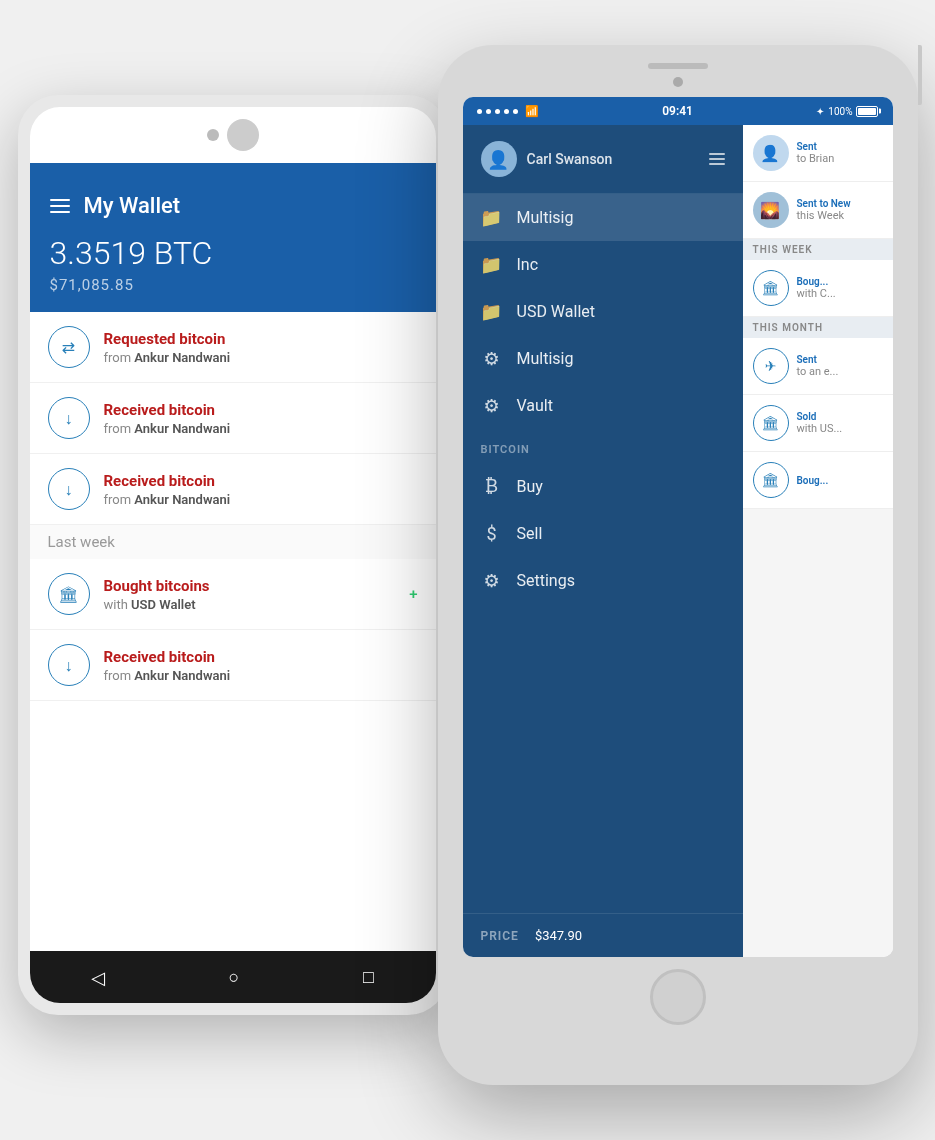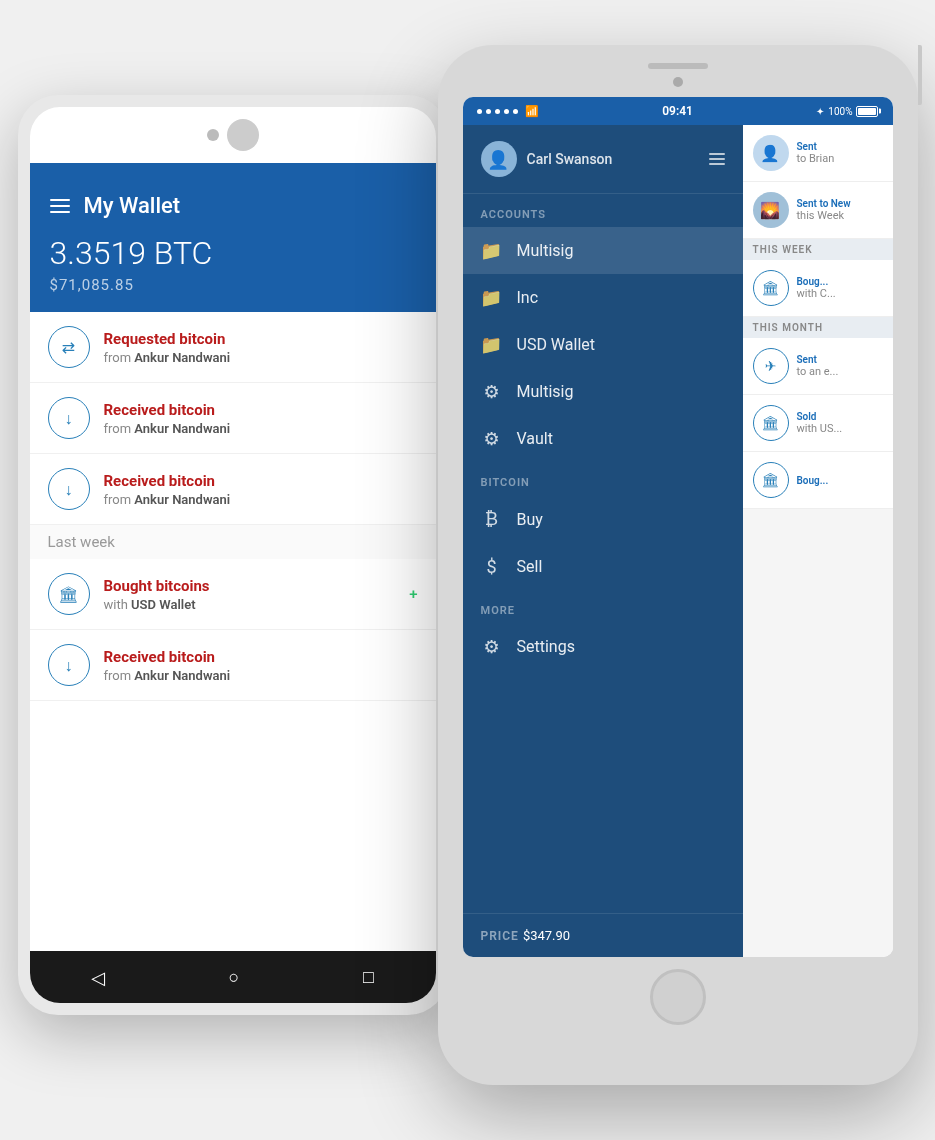--- a/index.html
+++ b/index.html
@@ -382,21 +382,21 @@
     .menu-item-label {
       font-size: 16px;
       color: rgba(255,255,255,0.9);
     }
 
     .menu-price-bar {
       margin-top: auto;
       padding: 14px 18px;
       border-top: 1px solid rgba(255,255,255,0.1);
       display: flex;
-      gap: 4px;
+      gap: 16px;
       align-items: center;
     }
 
     .price-label {
       color: rgba(255,255,255,0.5);
       font-size: 12px;
       font-weight: 600;
       letter-spacing: 1px;
       text-transform: uppercase;
     }
@@ -637,21 +637,20 @@
               <div class="user-avatar">👤</div>
               <span class="user-name">Carl Swanson</span>
             </div>
             <div class="menu-hamburger">
               <span></span>
                 <span></span>
                 <span></span>
             </div>
           </div>
 
-          <div class="menu-section-label">ACCOUNTS</div>
 
           <div class="menu-item active">
             <span class="menu-item-icon">📁</span>
             <span class="menu-item-label">Multisig</span>
           </div>
 
           <div class="menu-item">
             <span class="menu-item-icon">📁</span>
             <span class="menu-item-label">Inc</span>
           </div>
@@ -676,21 +675,20 @@
           <div class="menu-item">
             <span class="menu-item-icon">₿</span>
             <span class="menu-item-label">Buy</span>
           </div>
 
           <div class="menu-item">
             <span class="menu-item-icon">$</span>
             <span class="menu-item-label">Sell</span>
           </div>
 
-          <div class="menu-section-label">MORE</div>
 
           <div class="menu-item">
             <span class="menu-item-icon">⚙</span>
             <span class="menu-item-label">Settings</span>
           </div>
 
           <div class="menu-price-bar">
             <span class="price-label">PRICE</span>
             <span class="price-value">$347.90</span>
           </div>

